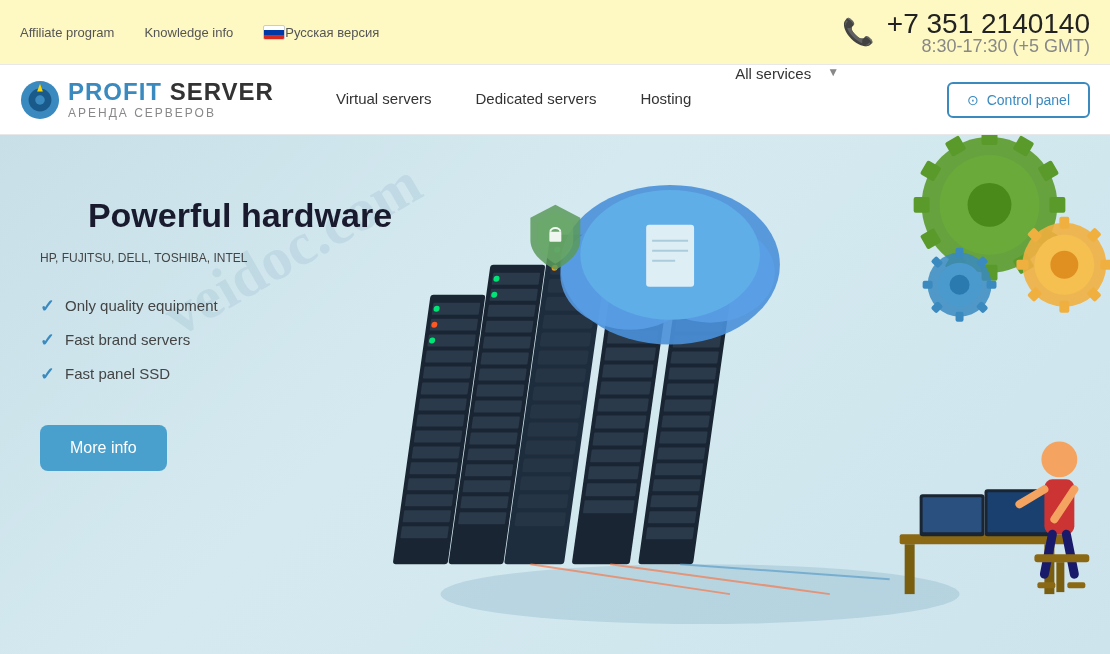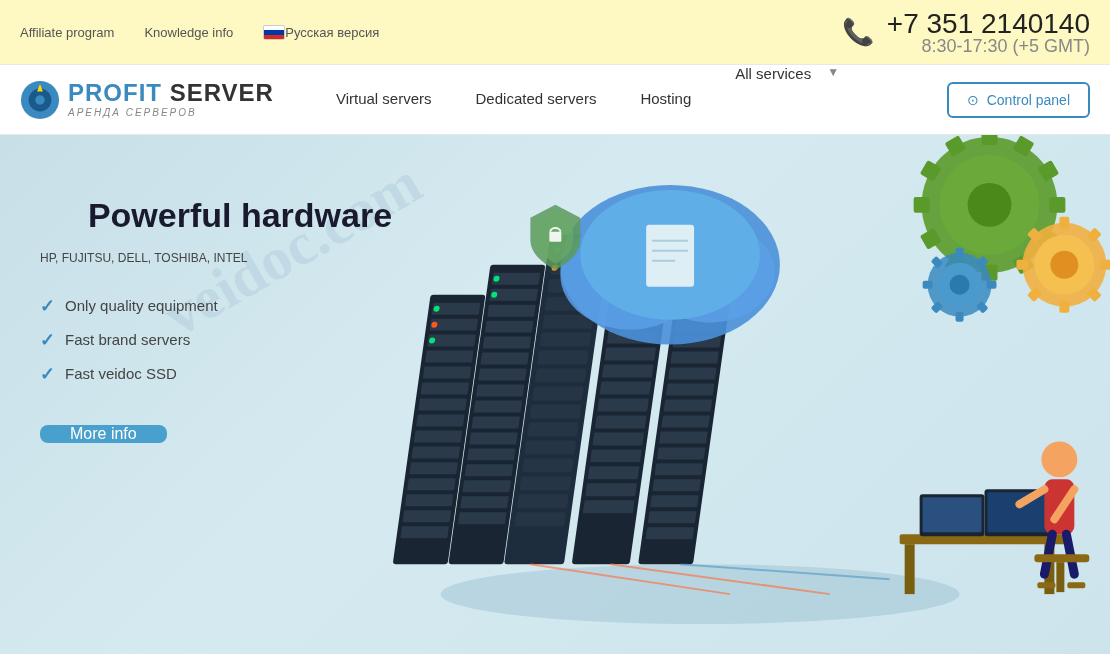--- a/index.html
+++ b/index.html
@@ -89,26 +89,25 @@
     }
     .logo-name {
       font-size: 24px;
       font-weight: bold;
       letter-spacing: 1px;
       line-height: 1;
     }
     .logo-profit { color: #3a8abf; }
     .logo-server { color: #333; }
     .logo-sub {
-      font-size: 10px;
+      font-size: 12px;
       color: #888;
       letter-spacing: 2px;
       text-transform: uppercase;
       margin-top: 2px;
-      font-style: italic;
     }
     .logo-disc {
       width: 40px;
       height: 40px;
     }
 
     .nav-links {
       display: flex;
       align-items: center;
       gap: 0;
@@ -197,21 +196,21 @@
       color: #3a8abf;
       font-size: 18px;
       font-weight: bold;
     }
 
     .more-info-btn {
       background: #4aa0cc;
       color: #fff;
       border: none;
       border-radius: 8px;
-      padding: 0 30px;
+      padding: 14px 30px;
       font-size: 16px;
       cursor: pointer;
       font-weight: 500;
     }
 
     
     .hero-illustration {
       position: absolute;
       right: -20px;
       top: 0;
@@ -302,21 +301,21 @@
       <li>
         <span class="check-icon">✓</span>
         <span>Only quality equipment</span>
       </li>
       <li>
         <span class="check-icon">✓</span>
         <span>Fast brand servers</span>
       </li>
       <li>
         <span class="check-icon">✓</span>
-        <span>Fast veidoc SSD</span>
+        <span>Fast panel SSD</span>
       </li>
     </ul>
     <button class="more-info-btn">More info</button>
   </div>
 
   <div class="hero-illustration">
     <svg viewBox="0 0 800 520" xmlns="http://www.w3.org/2000/svg" width="100%" height="100%">
 
       <ellipse cx="370" cy="460" rx="260" ry="30" fill="rgba(0,80,120,0.12)"></ellipse>
 

